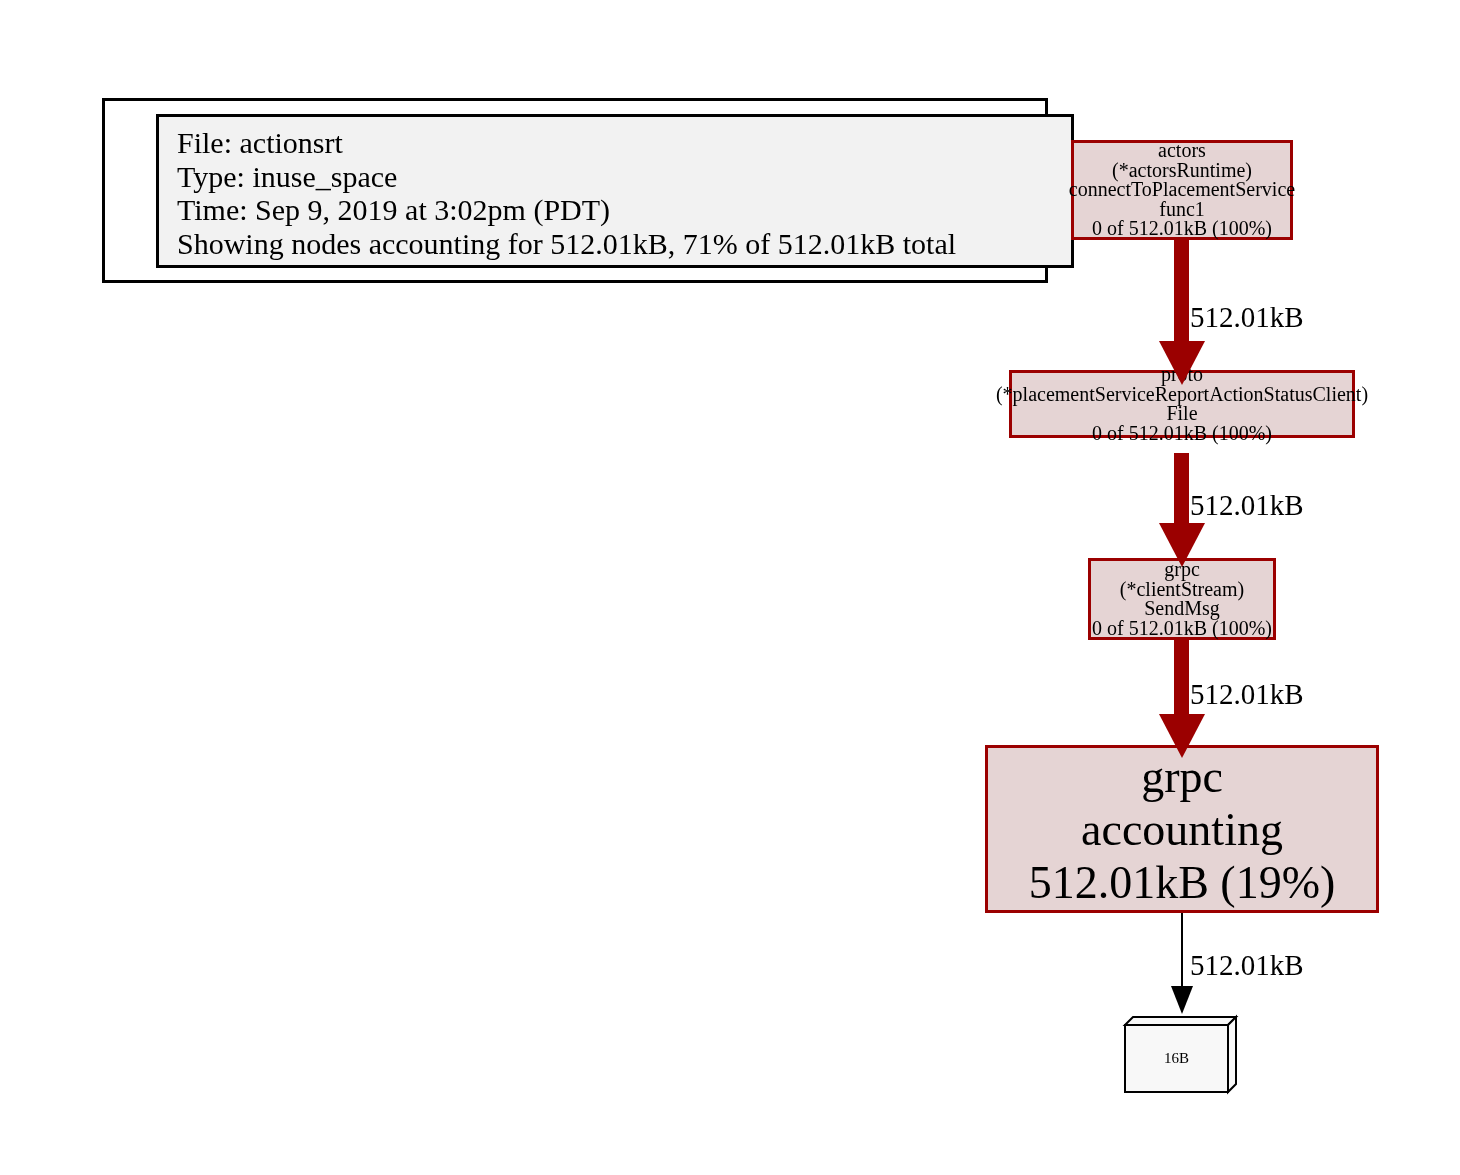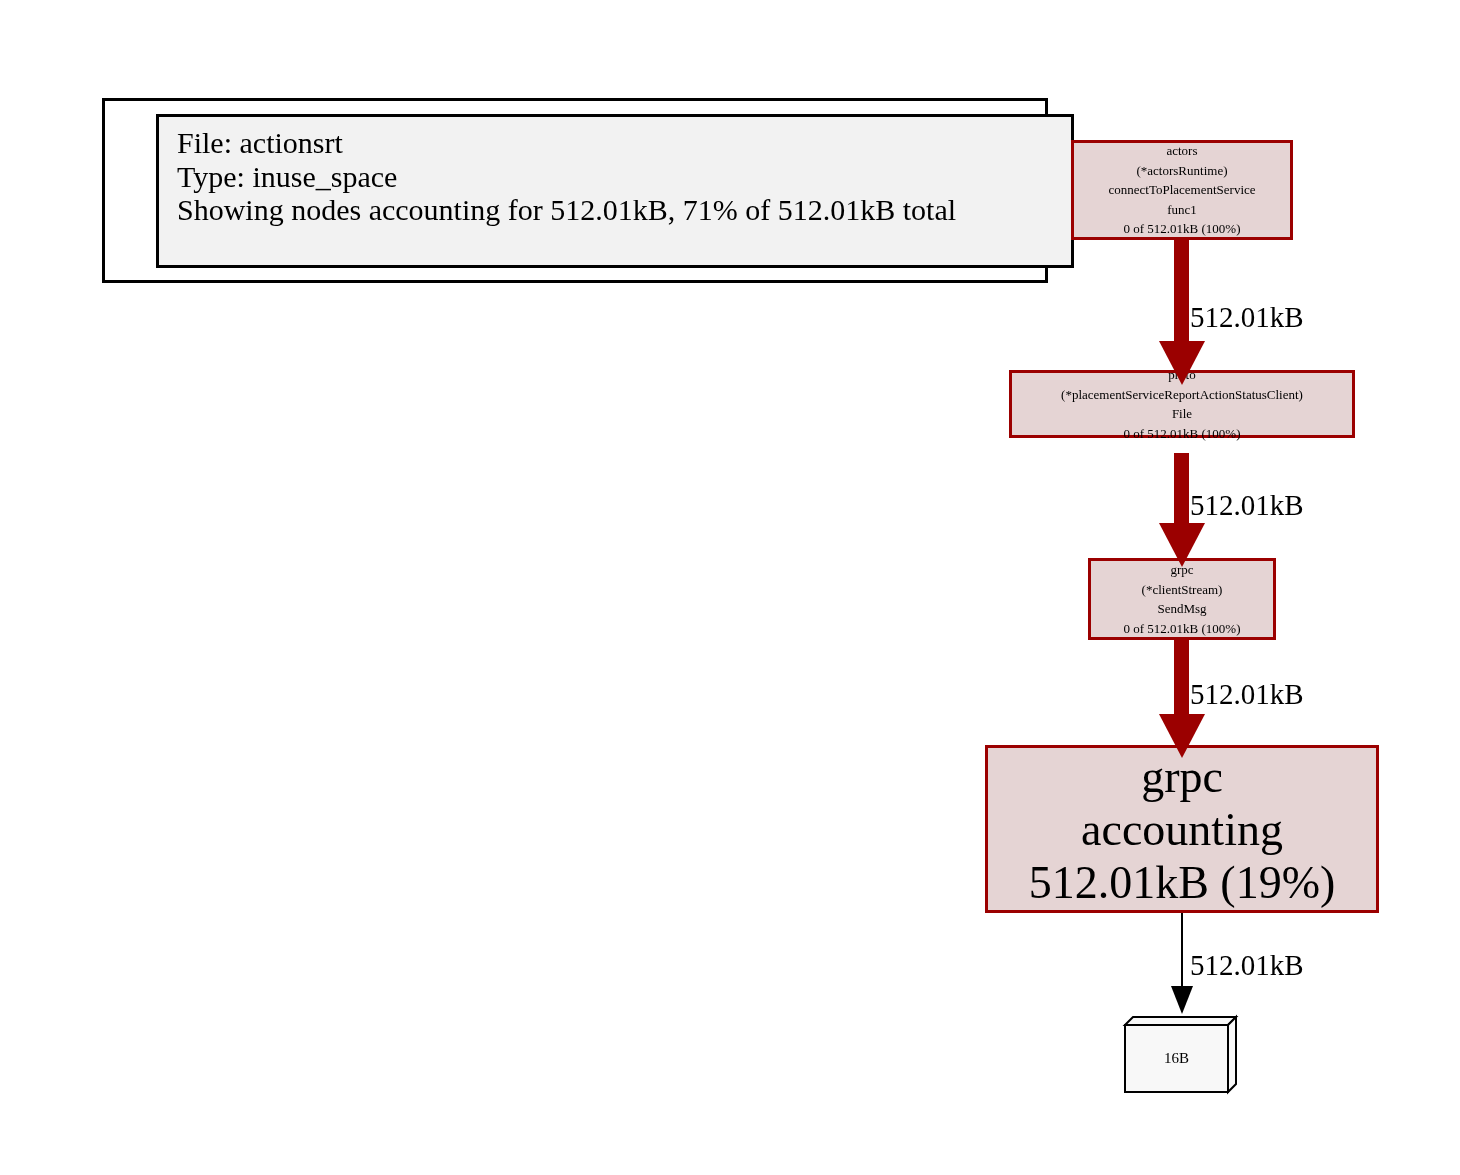--- a/index.html
+++ b/index.html
@@ -43,21 +43,21 @@
     background: #e5d4d4;
     border: 3px solid #9b0000;
     display: flex;
     flex-direction: column;
     align-items: center;
     justify-content: center;
     text-align: center;
     z-index: 1;
     white-space: nowrap;
   }
-  .node.small { font-size: 13px; line-height: 19.5px; }
+  .node.small { font-size: 20px; line-height: 19.5px; }
   .node.big   { font-size: 46px; line-height: 53px; }
 
   #node-actors   { left: 1071px; top: 140px; width: 222px; height: 100px; }
   #node-proto    { left: 1009px; top: 370px; width: 346px; height:  68px; }
   #node-grpcsend { left: 1088px; top: 558px; width: 188px; height:  82px; }
   #node-msghdr   { left:  985px; top: 745px; width: 394px; height: 168px; }
 
   
   .edge-line-thick {
     position: absolute;
@@ -128,20 +128,21 @@
 </style>
 </head>
 <body>
 
 <div class="canvas">
 
   <div class="legend-outer"></div>
   <div class="legend-inner">
     <div>File: actionsrt</div>
     <div>Type: inuse_space</div>
+    <div>Time: Sep 9, 2019 at 3:02pm (PDT)</div>
     <div>Showing nodes accounting for 512.01kB, 71% of 512.01kB total</div>
   </div>
 
   <div class="node small" id="node-actors">
     <div>actors</div>
     <div>(*actorsRuntime)</div>
     <div>connectToPlacementService</div>
     <div>func1</div>
     <div>0 of 512.01kB (100%)</div>
   </div>

